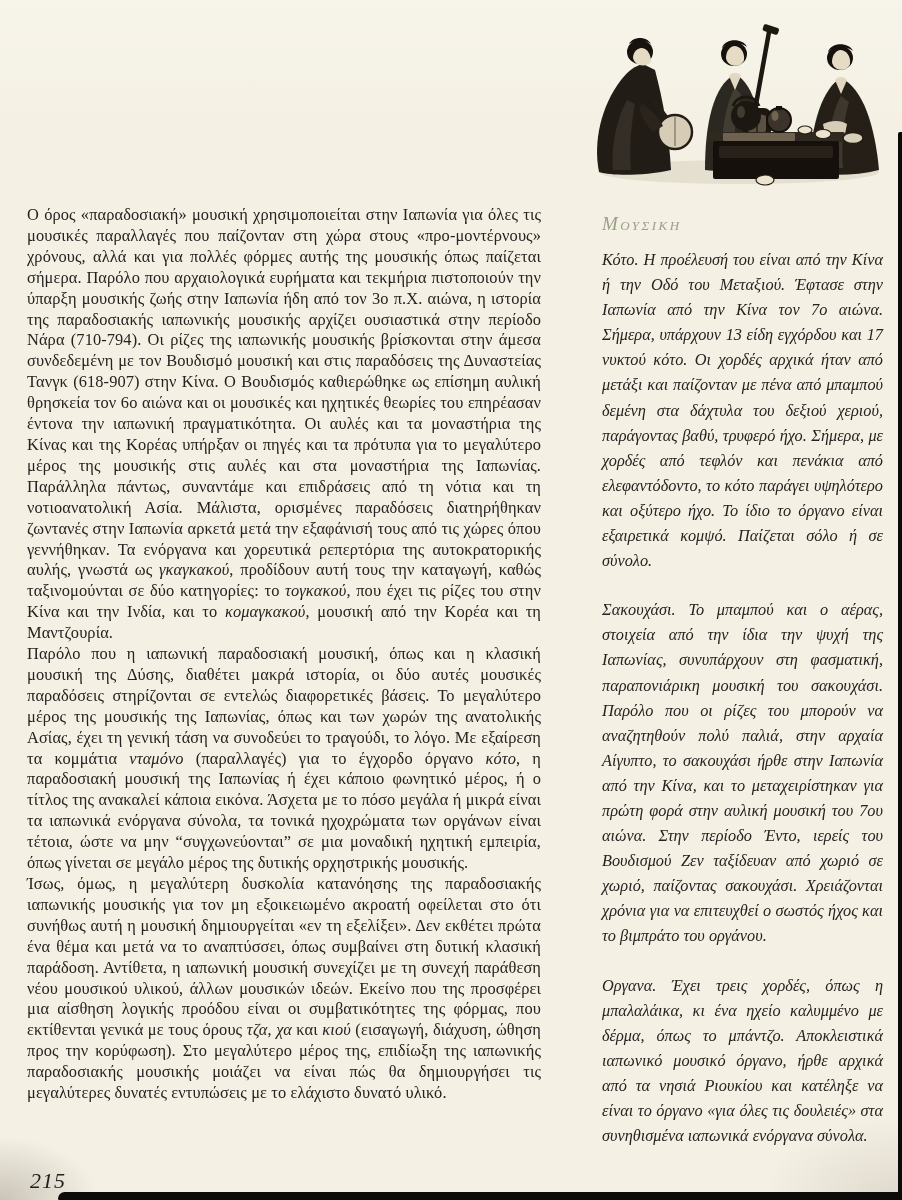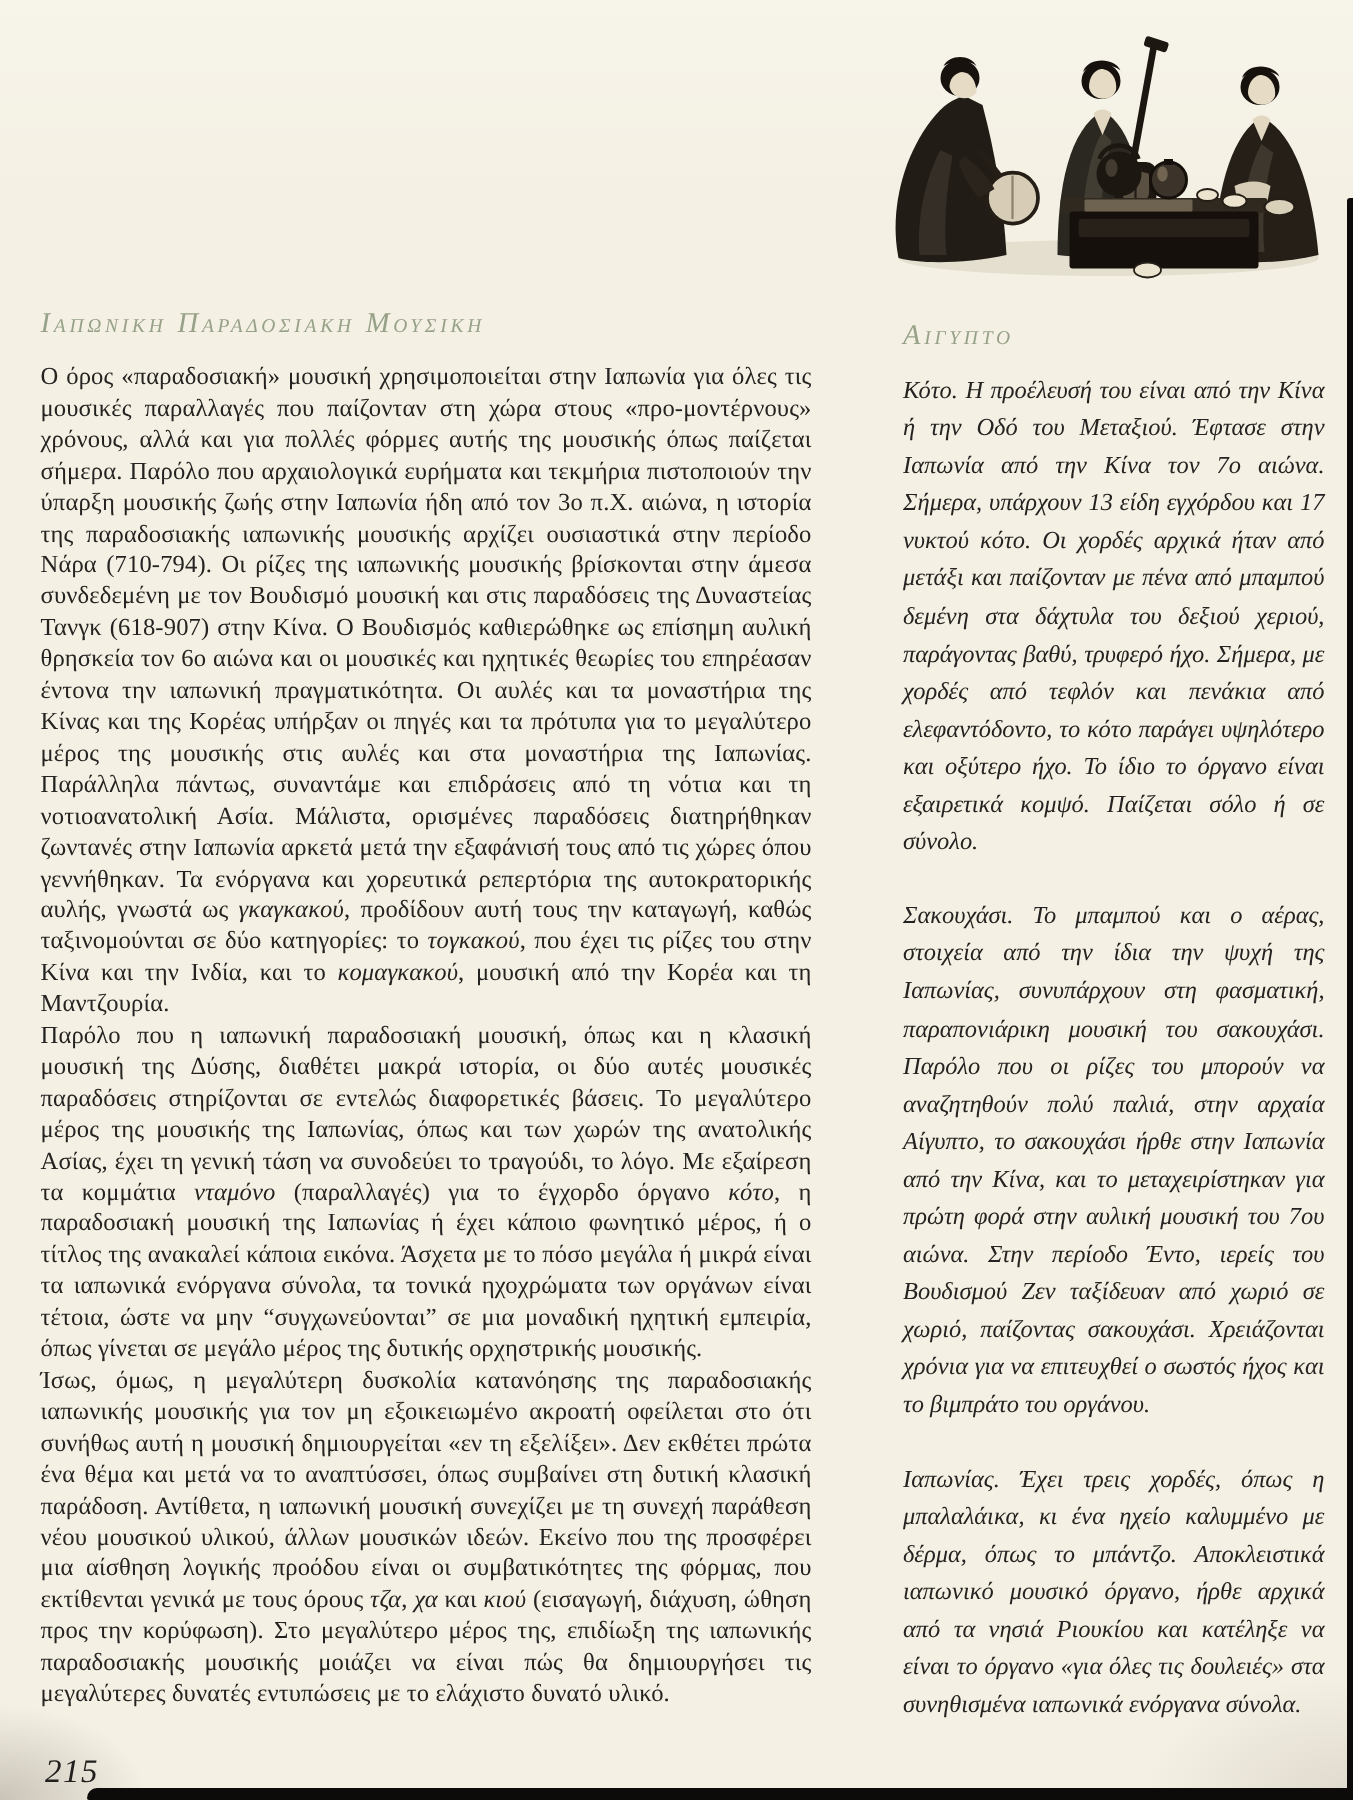--- a/index.html
+++ b/index.html
@@ -136,34 +136,33 @@
 
         <ellipse cx="222" cy="116" rx="7" ry="4" fill="#ece4cf" stroke="#241e17" stroke-width="1.2"></ellipse>
         <ellipse cx="240" cy="120" rx="8" ry="4.5" fill="#ece4cf" stroke="#241e17" stroke-width="1.2"></ellipse>
         <ellipse cx="270" cy="124" rx="10" ry="5.5" fill="#d9d0ba" stroke="#241e17" stroke-width="1.5"></ellipse>
         <ellipse cx="182" cy="166" rx="9" ry="5" fill="#ece4cf" stroke="#241e17" stroke-width="1.2"></ellipse>
       </g>
     </svg>
   </div>
 
   <div class="col-left">
-    <h2 class="section-heading">Ιαπωνικη Παραδοσιακη Μουσικη</h2>
     <div id="left-body">
         <p class="lpar">Ο όρος «παραδοσιακή» μουσική χρησιμοποιείται στην Ιαπωνία για όλες τις μουσικές παραλλαγές που παίζονταν στη χώρα στους «προ-μοντέρνους» χρόνους, αλλά και για πολλές φόρμες αυτής της μουσικής όπως παίζεται σήμερα. Παρόλο που αρχαιολογικά ευρήματα και τεκμήρια πιστοποιούν την ύπαρξη μουσικής ζωής στην Ιαπωνία ήδη από τον 3ο π.Χ. αιώνα, η ιστορία της παραδοσιακής ιαπωνικής μουσικής αρχίζει ουσιαστικά στην περίοδο Νάρα (710-794). Οι ρίζες της ιαπωνικής μουσικής βρίσκονται στην άμεσα συνδεδεμένη με τον Βουδισμό μουσική και στις παραδόσεις της Δυναστείας Τανγκ (618-907) στην Κίνα. Ο Βουδισμός καθιερώθηκε ως επίσημη αυλική θρησκεία τον 6ο αιώνα και οι μουσικές και ηχητικές θεωρίες του επηρέασαν έντονα την ιαπωνική πραγματικότητα. Οι αυλές και τα μοναστήρια της Κίνας και της Κορέας υπήρξαν οι πηγές και τα πρότυπα για το μεγαλύτερο μέρος της μουσικής στις αυλές και στα μοναστήρια της Ιαπωνίας. Παράλληλα πάντως, συναντάμε και επιδράσεις από τη νότια και τη νοτιοανατολική Ασία. Μάλιστα, ορισμένες παραδόσεις διατηρήθηκαν ζωντανές στην Ιαπωνία αρκετά μετά την εξαφάνισή τους από τις χώρες όπου γεννήθηκαν. Τα ενόργανα και χορευτικά ρεπερτόρια της αυτοκρατορικής αυλής, γνωστά ως <em>γκαγκακού</em>, προδίδουν αυτή τους την καταγωγή, καθώς ταξινομούνται σε δύο κατηγορίες: το <em>τογκακού</em>, που έχει τις ρίζες του στην Κίνα και την Ινδία, και το <em>κομαγκακού</em>, μουσική από την Κορέα και τη Μαντζουρία.</p>
         <p class="lpar">Παρόλο που η ιαπωνική παραδοσιακή μουσική, όπως και η κλασική μουσική της Δύσης, διαθέτει μακρά ιστορία, οι δύο αυτές μουσικές παραδόσεις στηρίζονται σε εντελώς διαφορετικές βάσεις. Το μεγαλύτερο μέρος της μουσικής της Ιαπωνίας, όπως και των χωρών της ανατολικής Ασίας, έχει τη γενική τάση να συνοδεύει το τραγούδι, το λόγο. Με εξαίρεση τα κομμάτια <em>νταμόνο</em> (παραλλαγές) για το έγχορδο όργανο <em>κότο</em>, η παραδοσιακή μουσική της Ιαπωνίας ή έχει κάποιο φωνητικό μέρος, ή ο τίτλος της ανακαλεί κάποια εικόνα. Άσχετα με το πόσο μεγάλα ή μικρά είναι τα ιαπωνικά ενόργανα σύνολα, τα τονικά ηχοχρώματα των οργάνων είναι τέτοια, ώστε να μην “συγχωνεύονται” σε μια μοναδική ηχητική εμπειρία, όπως γίνεται σε μεγάλο μέρος της δυτικής ορχηστρικής μουσικής.</p>
         <p class="lpar">Ίσως, όμως, η μεγαλύτερη δυσκολία κατανόησης της παραδοσιακής ιαπωνικής μουσικής για τον μη εξοικειωμένο ακροατή οφείλεται στο ότι συνήθως αυτή η μουσική δημιουργείται «εν τη εξελίξει». Δεν εκθέτει πρώτα ένα θέμα και μετά να το αναπτύσσει, όπως συμβαίνει στη δυτική κλασική παράδοση. Αντίθετα, η ιαπωνική μουσική συνεχίζει με τη συνεχή παράθεση νέου μουσικού υλικού, άλλων μουσικών ιδεών. Εκείνο που της προσφέρει μια αίσθηση λογικής προόδου είναι οι συμβατικότητες της φόρμας, που εκτίθενται γενικά με τους όρους <em>τζα</em>, <em>χα</em> και <em>κιού</em> (εισαγωγή, διάχυση, ώθηση προς την κορύφωση). Στο μεγαλύτερο μέρος της, επιδίωξη της ιαπωνικής παραδοσιακής μουσικής μοιάζει να είναι πώς θα δημιουργήσει τις μεγαλύτερες δυνατές εντυπώσεις με το ελάχιστο δυνατό υλικό.</p>
       </div>
   </div>
 
   <div class="col-right">
-    <h2 class="section-heading">Αίγυπτο</h2>
+    <h2 class="section-heading">Μουσικη</h2>
     <div id="right-body">
         <p class="rpar"><span class="lead">Κότο.</span> Η προέλευσή του είναι από την Κίνα ή την Οδό του Μεταξιού. Έφτασε στην Ιαπωνία από την Κίνα τον 7ο αιώνα. Σήμερα, υπάρχουν 13 είδη εγχόρδου και 17 νυκτού κότο. Οι χορδές αρχικά ήταν από μετάξι και παίζονταν με πένα από μπαμπού δεμένη στα δάχτυλα του δεξιού χεριού, παράγοντας βαθύ, τρυφερό ήχο. Σήμερα, με χορδές από τεφλόν και πενάκια από ελεφαντόδοντο, το κότο παράγει υψηλότερο και οξύτερο ήχο. Το ίδιο το όργανο είναι εξαιρετικά κομψό. Παίζεται σόλο ή σε σύνολο.</p>
         <p class="rpar"><span class="lead">Σακουχάσι.</span> Το μπαμπού και ο αέρας, στοιχεία από την ίδια την ψυχή της Ιαπωνίας, συνυπάρχουν στη φασματική, παραπονιάρικη μουσική του σακουχάσι. Παρόλο που οι ρίζες του μπορούν να αναζητηθούν πολύ παλιά, στην αρχαία Αίγυπτο, το σακουχάσι ήρθε στην Ιαπωνία από την Κίνα, και το μεταχειρίστηκαν για πρώτη φορά στην αυλική μουσική του 7ου αιώνα. Στην περίοδο Έντο, ιερείς του Βουδισμού Ζεν ταξίδευαν από χωριό σε χωριό, παίζοντας σακουχάσι. Χρειάζονται χρόνια για να επιτευχθεί ο σωστός ήχος και το βιμπράτο του οργάνου.</p>
-        <p class="rpar"><span class="lead">Ιαπωνίας.</span> Έχει τρεις χορδές, όπως η μπαλαλάικα, κι ένα ηχείο καλυμμένο με δέρμα, όπως το μπάντζο. Αποκλειστικά ιαπωνικό μουσικό όργανο, ήρθε αρχικά από τα νησιά Ριουκίου και κατέληξε να είναι το όργανο «για όλες τις δουλειές» στα συνηθισμένα ιαπωνικά ενόργανα σύνολα.</p>
+        <p class="rpar"><span class="lead">Οργανα.</span> Έχει τρεις χορδές, όπως η μπαλαλάικα, κι ένα ηχείο καλυμμένο με δέρμα, όπως το μπάντζο. Αποκλειστικά ιαπωνικό μουσικό όργανο, ήρθε αρχικά από τα νησιά Ριουκίου και κατέληξε να είναι το όργανο «για όλες τις δουλειές» στα συνηθισμένα ιαπωνικά ενόργανα σύνολα.</p>
       </div>
   </div>
 
   <div class="page-number">215</div>
 
   <div class="scan-edge-right"></div>
   <div class="scan-edge-bottom"></div>
 </div>
 
 </body></html>

